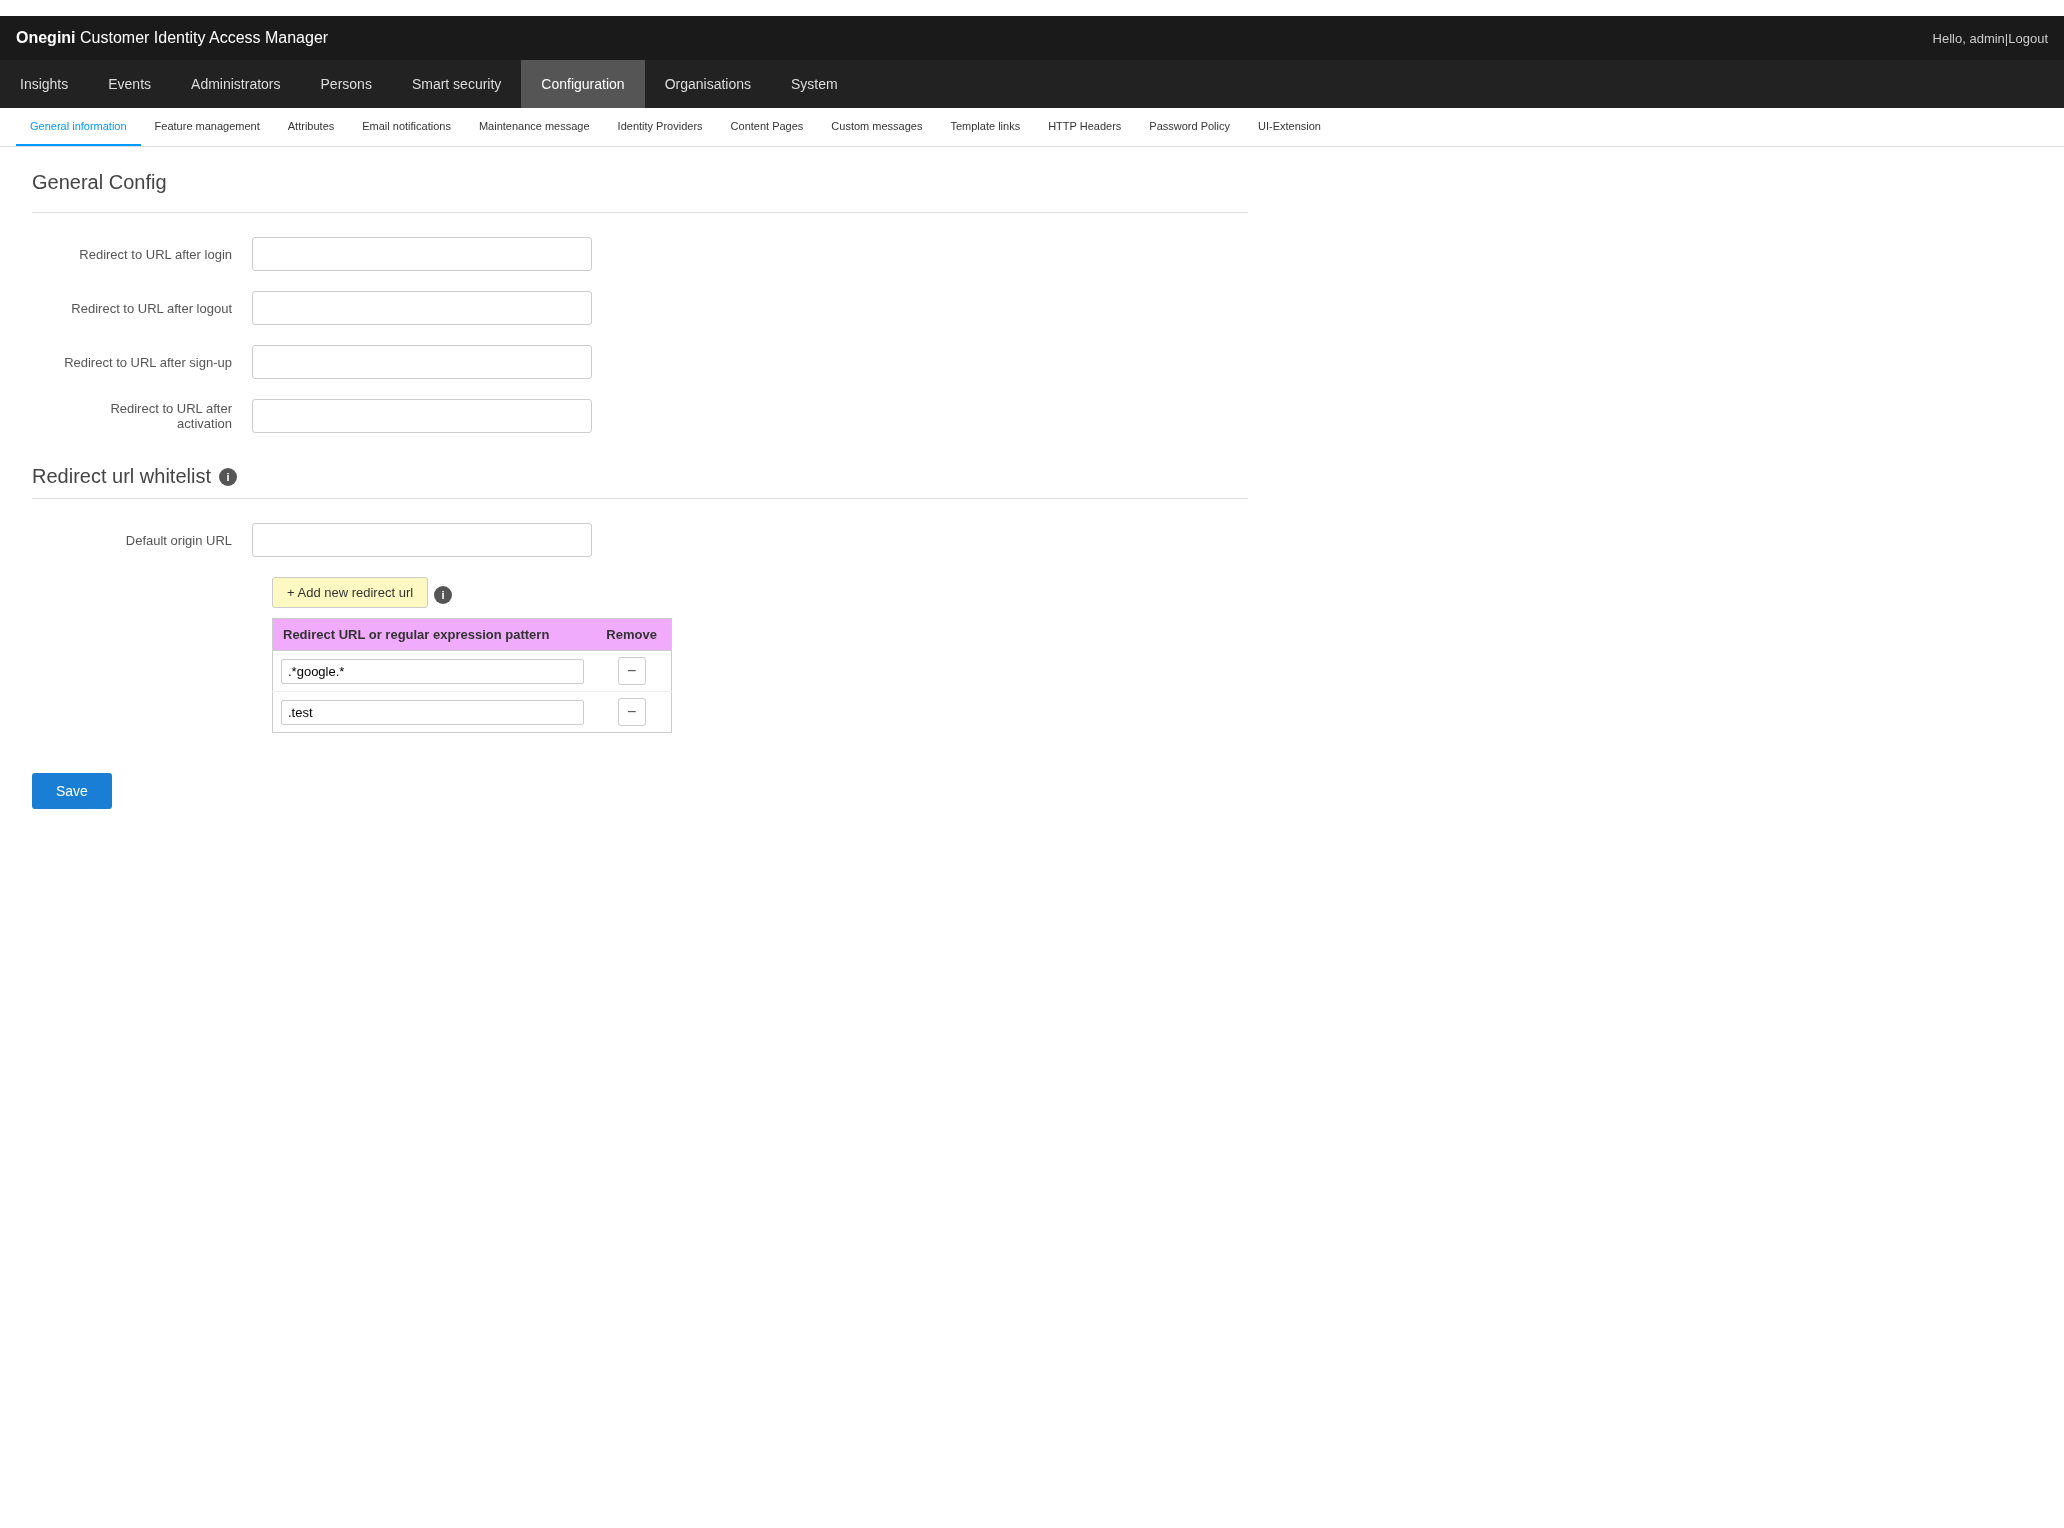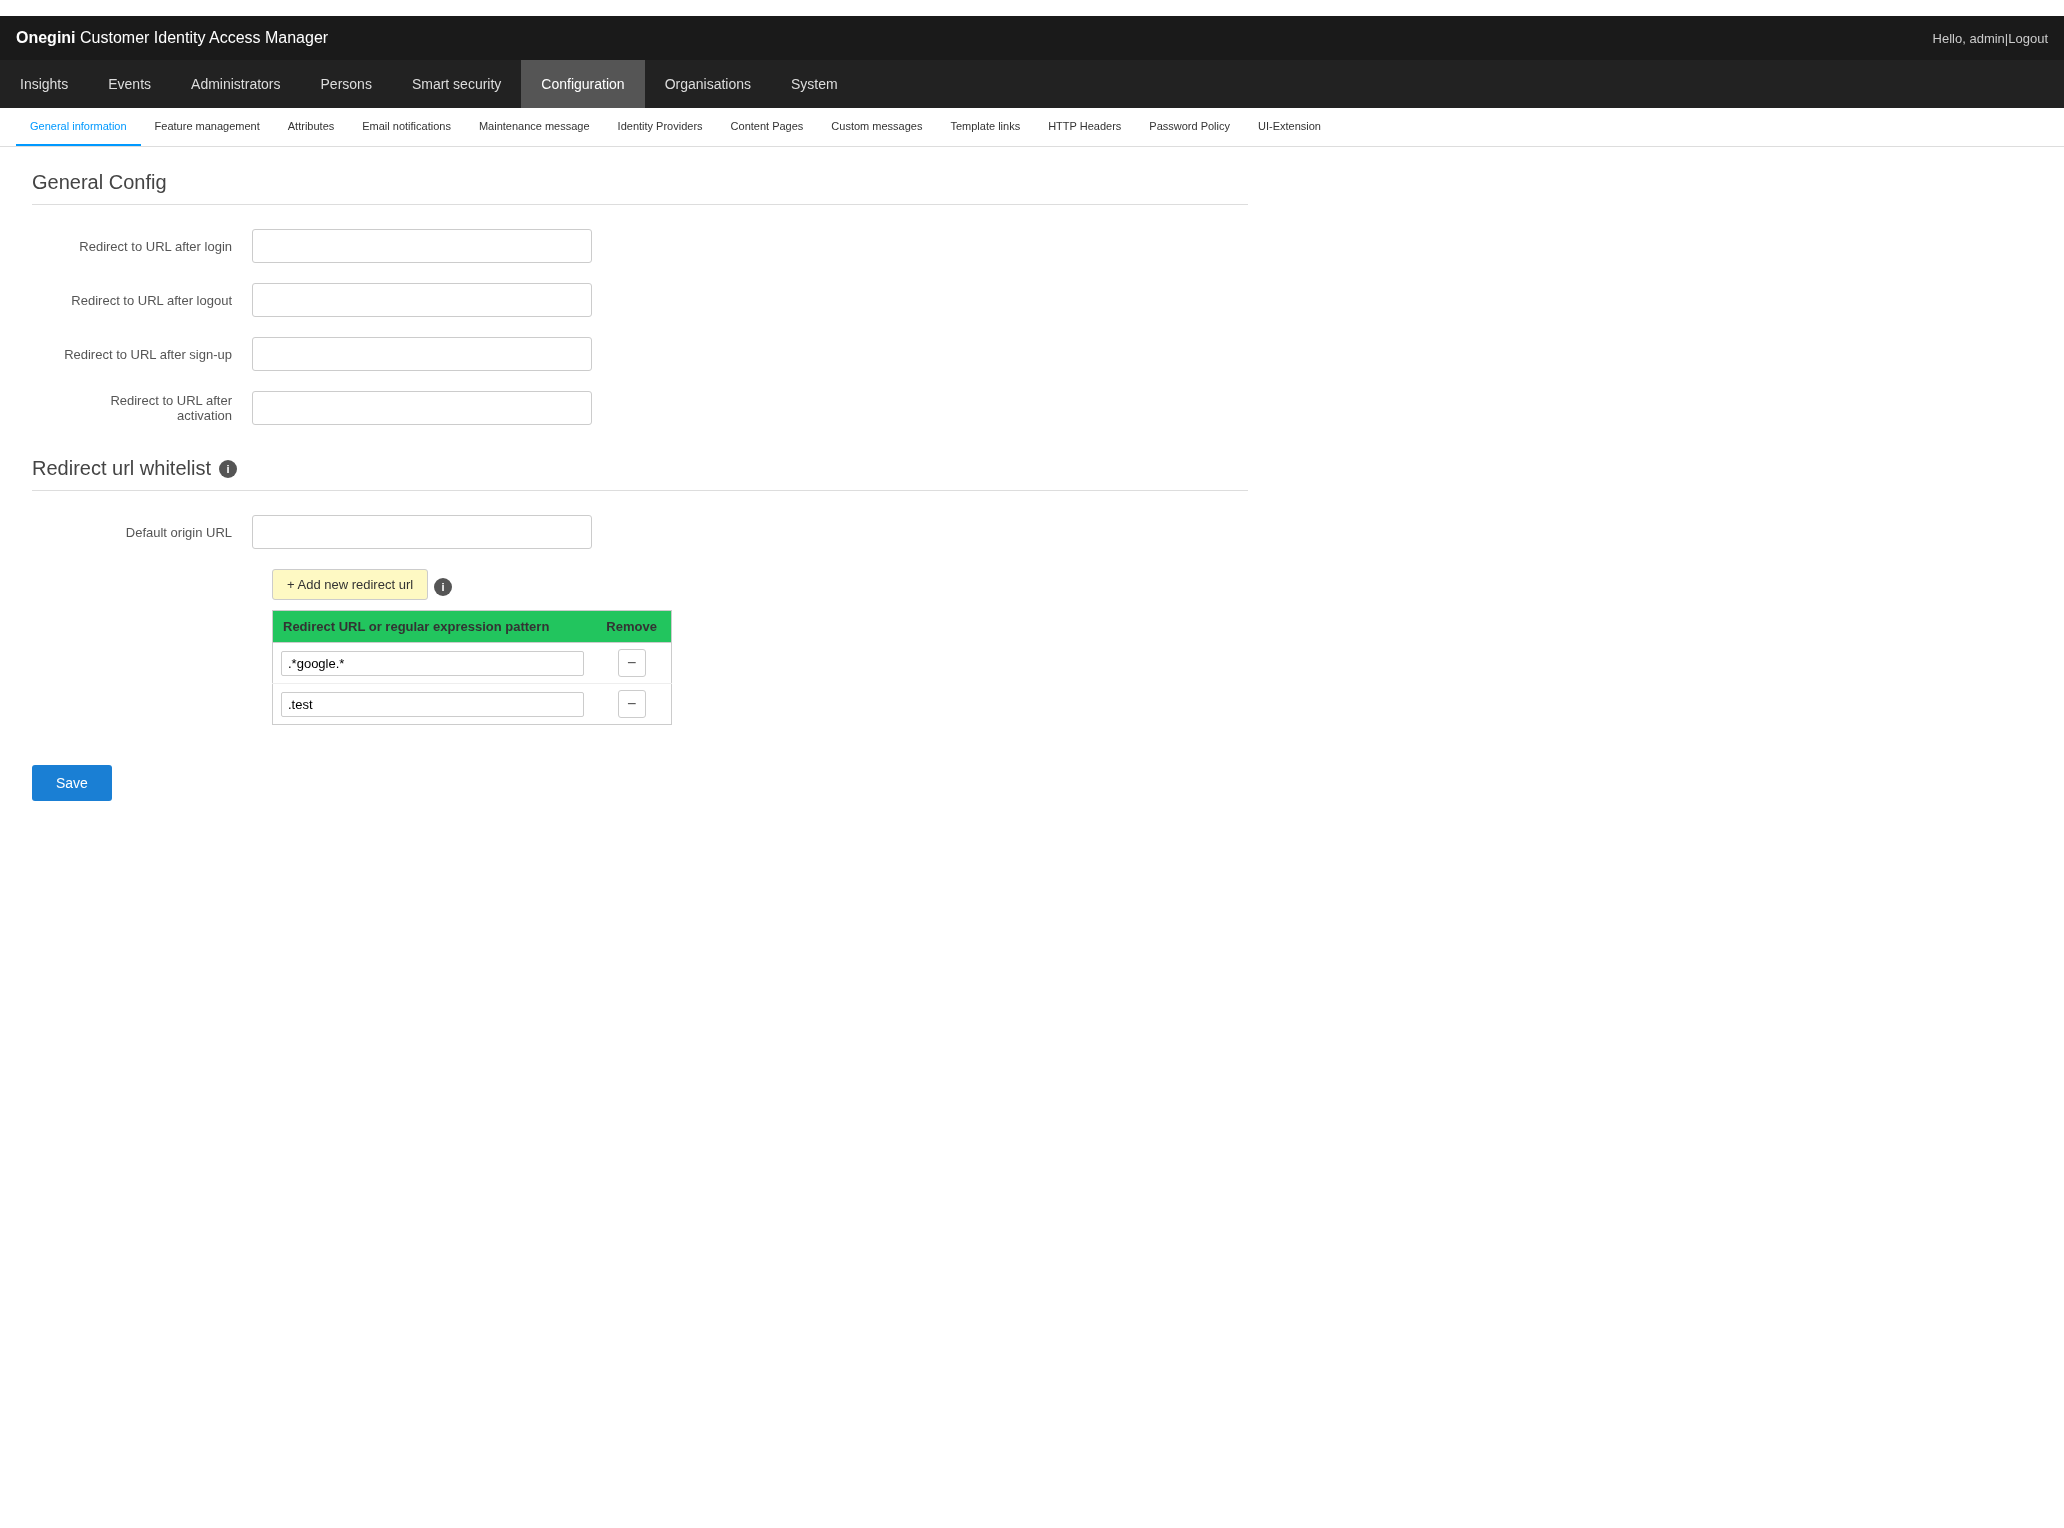--- a/index.html
+++ b/index.html
@@ -80,21 +80,21 @@
     .content {
       padding: 24px 32px;
       max-width: 1280px;
     }
 
     
     .section-title {
       font-size: 20px;
       font-weight: normal;
       color: #444;
-      padding-bottom: 10px;
+      padding-bottom: 18px;
       border-bottom: 1px solid #ddd;
       margin-bottom: 24px;
     }
 
     
     .form-row {
       display: flex;
       align-items: center;
       margin-bottom: 20px;
     }
@@ -180,21 +180,21 @@
       vertical-align: middle;
     }
     .redirect-table {
       border: 1px solid #ccc;
       border-radius: 3px;
       width: 100%;
       border-collapse: collapse;
       margin-top: 0;
     }
     .redirect-table th {
-      background: #22c55e;
+      background: #f0abfc;
       border-bottom: 1px solid #ccc;
       padding: 8px 10px;
       font-size: 13px;
       font-weight: bold;
       text-align: left;
     }
     .redirect-table th.remove-col {
       text-align: center;
     }
     .redirect-table td {

